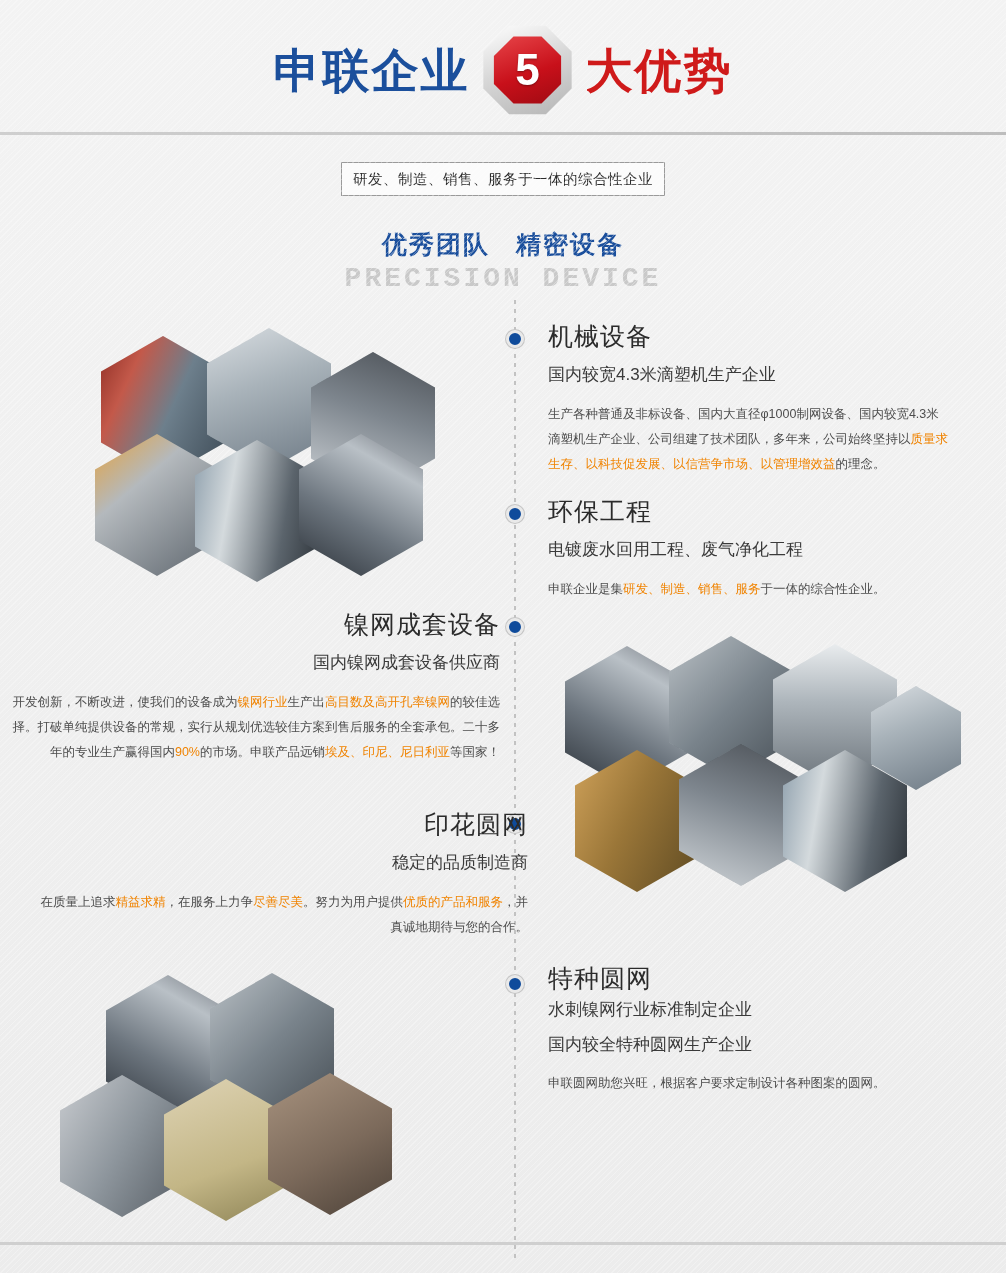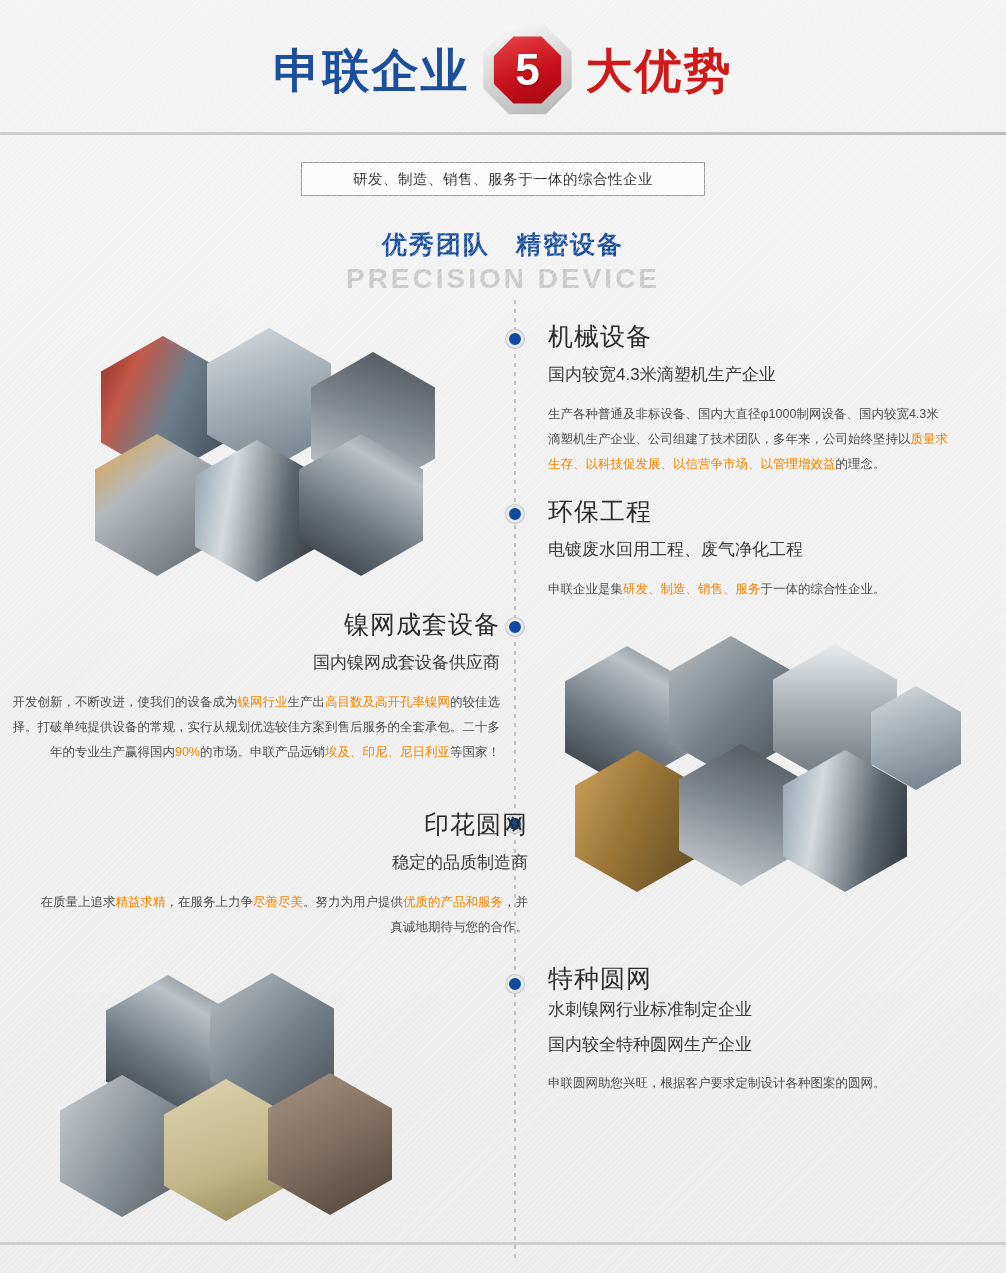--- a/index.html
+++ b/index.html
@@ -80,21 +80,21 @@
     position: absolute;
     left: 0; right: 0;
     top: 132px;
     height: 3px;
     background: linear-gradient(90deg, #cfcfcf, #bdbdbd);
   }
 
   
   .subbanner {
     margin: 22px auto 0;
-    width: 404px;
+    width: 324px;
     height: 34px;
     border: 1px solid #9a9a9a;
     background: #fbfbfb;
     display: flex;
     align-items: center;
     justify-content: center;
     color: #2b2b2b;
     font-size: 14.5px;
     letter-spacing: 0.5px;
   }
@@ -110,20 +110,21 @@
     color: #1b4f9c;
     letter-spacing: 2px;
   }
   .sec-title .cn .b { margin-right: 26px; }
   .sec-title .en {
     margin-top: 2px;
     font-size: 28px;
     letter-spacing: 3px;
     color: #c9c9c9;
     font-weight: bold;
+    font-family: Liberation Mono, monospace;
   }
 
   
   .timeline {
     position: absolute;
     left: 514px;
     top: 300px;
     width: 2px;
     height: 960px;
     background: repeating-linear-gradient(180deg, #c2c2c2 0 4px, rgba(0,0,0,0) 4px 9px);

